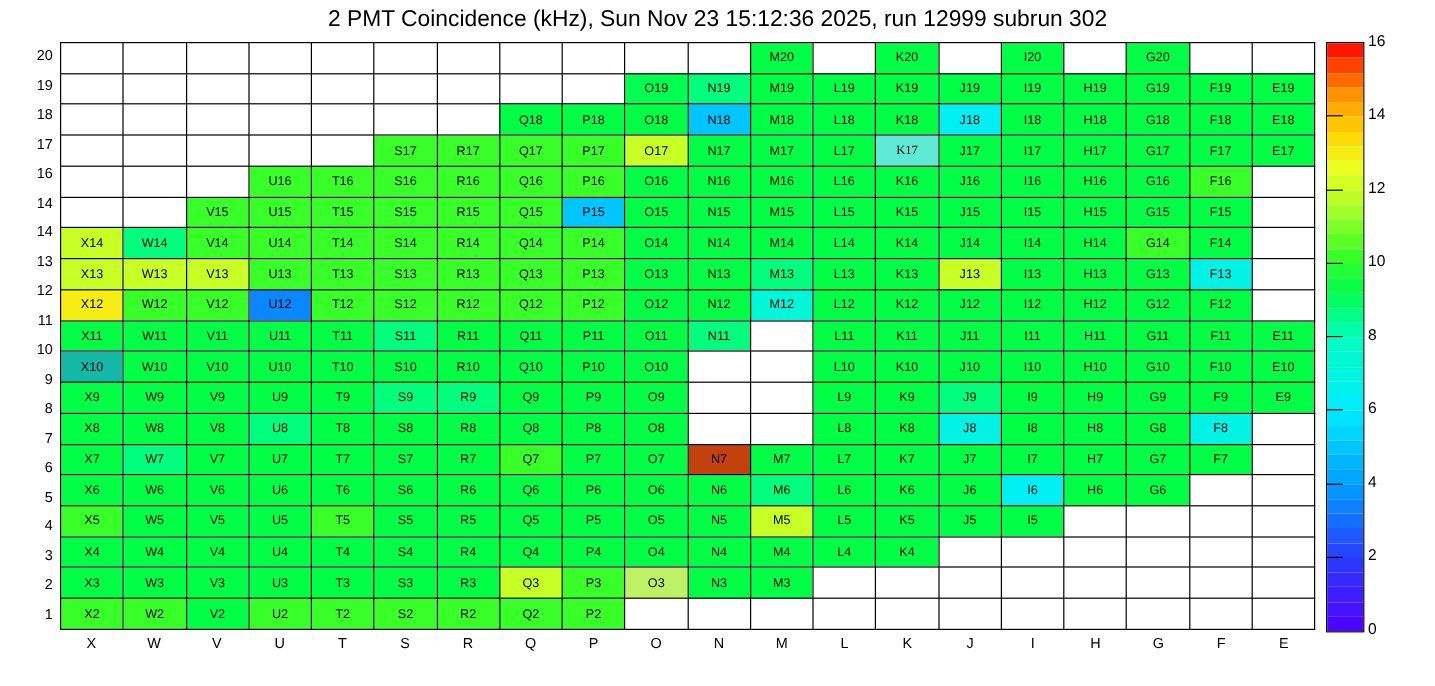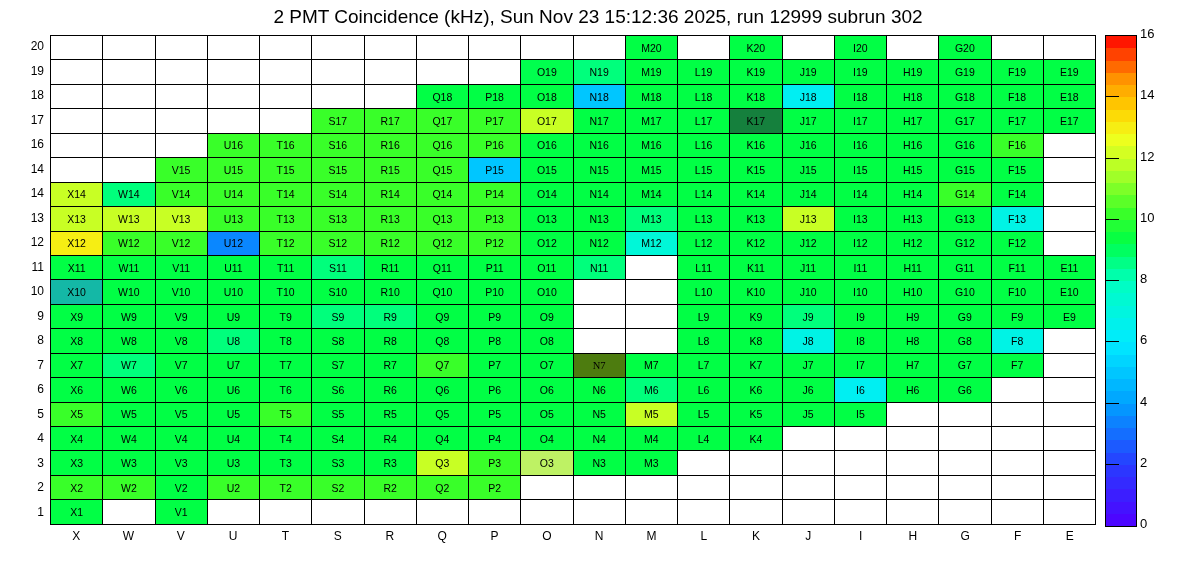--- a/index.html
+++ b/index.html
@@ -147,21 +147,21 @@
             <td class="empty"></td>
             <td class="empty"></td>
             <td style="background: rgb(57, 255, 41);">S17</td>
             <td style="background: rgb(57, 255, 41);">R17</td>
             <td style="background: rgb(57, 255, 41);">Q17</td>
             <td style="background: rgb(57, 255, 41);">P17</td>
             <td style="background: rgb(200, 255, 36);">O17</td>
             <td style="background: rgb(1, 255, 69);">N17</td>
             <td style="background: rgb(1, 255, 69);">M17</td>
             <td style="background: rgb(1, 255, 69);">L17</td>
-            <td style="background: #15803d;">K17</td>
+            <td style="background: #5eead4; font-family: Liberation Serif, serif;">K17</td>
             <td style="background: rgb(1, 255, 69);">J17</td>
             <td style="background: rgb(1, 255, 69);">I17</td>
             <td style="background: rgb(1, 255, 69);">H17</td>
             <td style="background: rgb(1, 255, 69);">G17</td>
             <td style="background: rgb(1, 255, 69);">F17</td>
             <td style="background: rgb(1, 255, 69);">E17</td>
           </tr>
           <tr>
             <td class="empty"></td>
             <td class="empty"></td>
@@ -364,21 +364,21 @@
             <td style="background: rgb(1, 255, 69);">X7</td>
             <td style="background: rgb(0, 255, 124);">W7</td>
             <td style="background: rgb(1, 255, 69);">V7</td>
             <td style="background: rgb(1, 255, 69);">U7</td>
             <td style="background: rgb(1, 255, 69);">T7</td>
             <td style="background: rgb(1, 255, 69);">S7</td>
             <td style="background: rgb(1, 255, 69);">R7</td>
             <td style="background: rgb(57, 255, 41);">Q7</td>
             <td style="background: rgb(1, 255, 69);">P7</td>
             <td style="background: rgb(1, 255, 69);">O7</td>
-            <td style="background: #4d7c0f; font-family: Liberation Serif, serif;">N7</td>
+            <td style="background: #c2410c;">N7</td>
             <td style="background: rgb(1, 255, 69);">M7</td>
             <td style="background: rgb(1, 255, 69);">L7</td>
             <td style="background: rgb(1, 255, 69);">K7</td>
             <td style="background: rgb(1, 255, 69);">J7</td>
             <td style="background: rgb(1, 255, 69);">I7</td>
             <td style="background: rgb(1, 255, 69);">H7</td>
             <td style="background: rgb(1, 255, 69);">G7</td>
             <td style="background: rgb(1, 255, 69);">F7</td>
             <td class="empty"></td>
           </tr>
@@ -473,42 +473,20 @@
           <tr>
             <td style="background: rgb(57, 255, 41);">X2</td>
             <td style="background: rgb(57, 255, 41);">W2</td>
             <td style="background: rgb(1, 255, 69);">V2</td>
             <td style="background: rgb(57, 255, 41);">U2</td>
             <td style="background: rgb(57, 255, 41);">T2</td>
             <td style="background: rgb(57, 255, 41);">S2</td>
             <td style="background: rgb(57, 255, 41);">R2</td>
             <td style="background: rgb(57, 255, 41);">Q2</td>
             <td style="background: rgb(57, 255, 41);">P2</td>
-            <td class="empty"></td>
-            <td class="empty"></td>
-            <td class="empty"></td>
-            <td class="empty"></td>
-            <td class="empty"></td>
-            <td class="empty"></td>
-            <td class="empty"></td>
-            <td class="empty"></td>
-            <td class="empty"></td>
-            <td class="empty"></td>
-            <td class="empty"></td>
-          </tr>
-          <tr>
-            <td style="background: rgb(1, 255, 69);">X1</td>
-            <td class="empty"></td>
-            <td style="background: rgb(1, 255, 69);">V1</td>
-            <td class="empty"></td>
-            <td class="empty"></td>
-            <td class="empty"></td>
-            <td class="empty"></td>
-            <td class="empty"></td>
-            <td class="empty"></td>
             <td class="empty"></td>
             <td class="empty"></td>
             <td class="empty"></td>
             <td class="empty"></td>
             <td class="empty"></td>
             <td class="empty"></td>
             <td class="empty"></td>
             <td class="empty"></td>
             <td class="empty"></td>
             <td class="empty"></td>

